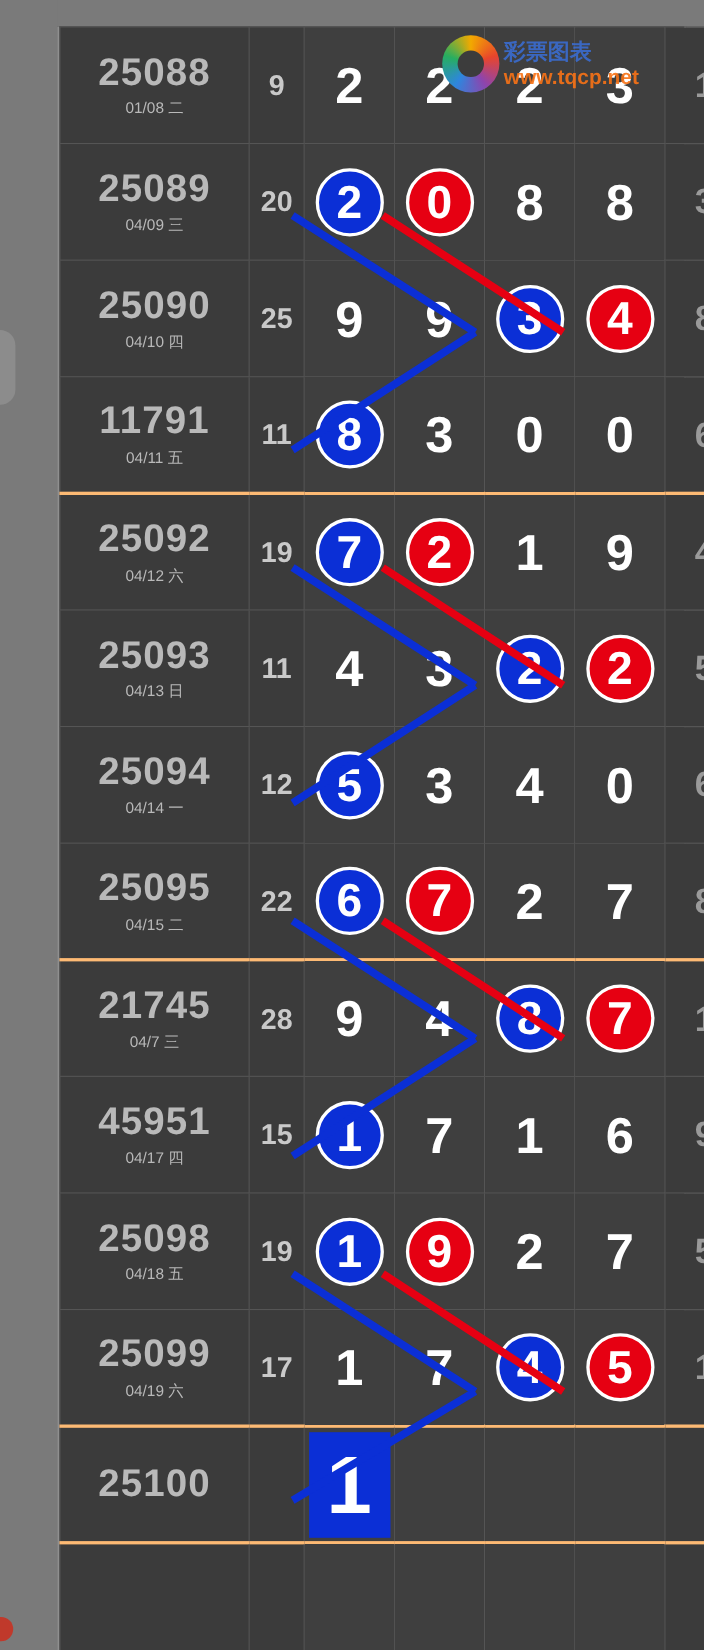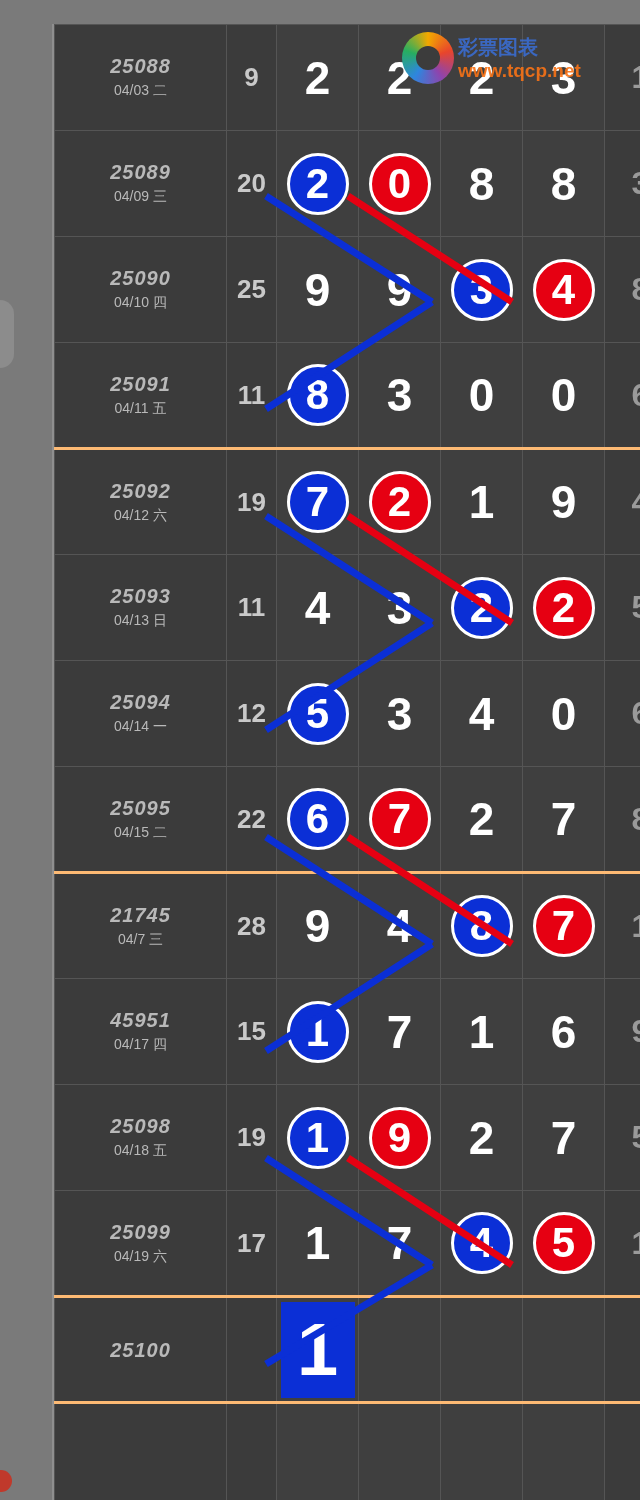--- a/index.html
+++ b/index.html
@@ -48,23 +48,22 @@
   td{
     border:1px solid #555;
     text-align:center;vertical-align:middle;
     color:#e9e9e9;
   }
   td.period{
     background:#3b3b3b;
     padding:0;
   }
   .p-num{
-    font-size:20px;font-weight:bold;color:#b9b9b9;letter-spacing:1px;
+    font-size:35px;font-weight:bold;color:#b9b9b9;letter-spacing:1px;
     line-height:1.1;
-    font-style:italic;
   }
   .p-date{
     font-size:14px;color:#b9b9b9;margin-top:5px;
   }
   td.sum{
     background:#3b3b3b;
     font-size:26px;font-weight:bold;color:#c9c9c9;
   }
   td.digit{
     background:#3f3f3f;
@@ -162,21 +161,21 @@
         <col class="c-d">
           <col class="c-d">
           <col class="c-d">
           <col class="c-d">
         <col class="c-last">
       </colgroup>
       <tbody id="tbody">
           <tr class="row">
             <td class="period">
               <div class="p-num">25088</div>
-              <div class="p-date">04/03 二</div>
+              <div class="p-date">01/08 二</div>
             </td>
             <td class="sum">9</td>
             <td class="digit">2</td>
             <td class="digit">2</td>
             <td class="digit">2</td>
             <td class="digit">3</td>
             <td class="last">1</td>
           </tr>
           <tr class="row">
             <td class="period">
@@ -197,21 +196,21 @@
             </td>
             <td class="sum">25</td>
             <td class="digit">9</td>
             <td class="digit">9</td>
             <td class="digit"><span class="ball blue">3</span></td>
             <td class="digit"><span class="ball red">4</span></td>
             <td class="last">8</td>
           </tr>
           <tr class="row">
             <td class="period">
-              <div class="p-num">25091</div>
+              <div class="p-num">11791</div>
               <div class="p-date">04/11 五</div>
             </td>
             <td class="sum">11</td>
             <td class="digit"><span class="ball blue">8</span></td>
             <td class="digit">3</td>
             <td class="digit">0</td>
             <td class="digit">0</td>
             <td class="last">6</td>
           </tr>
           <tr class="row gsep">

